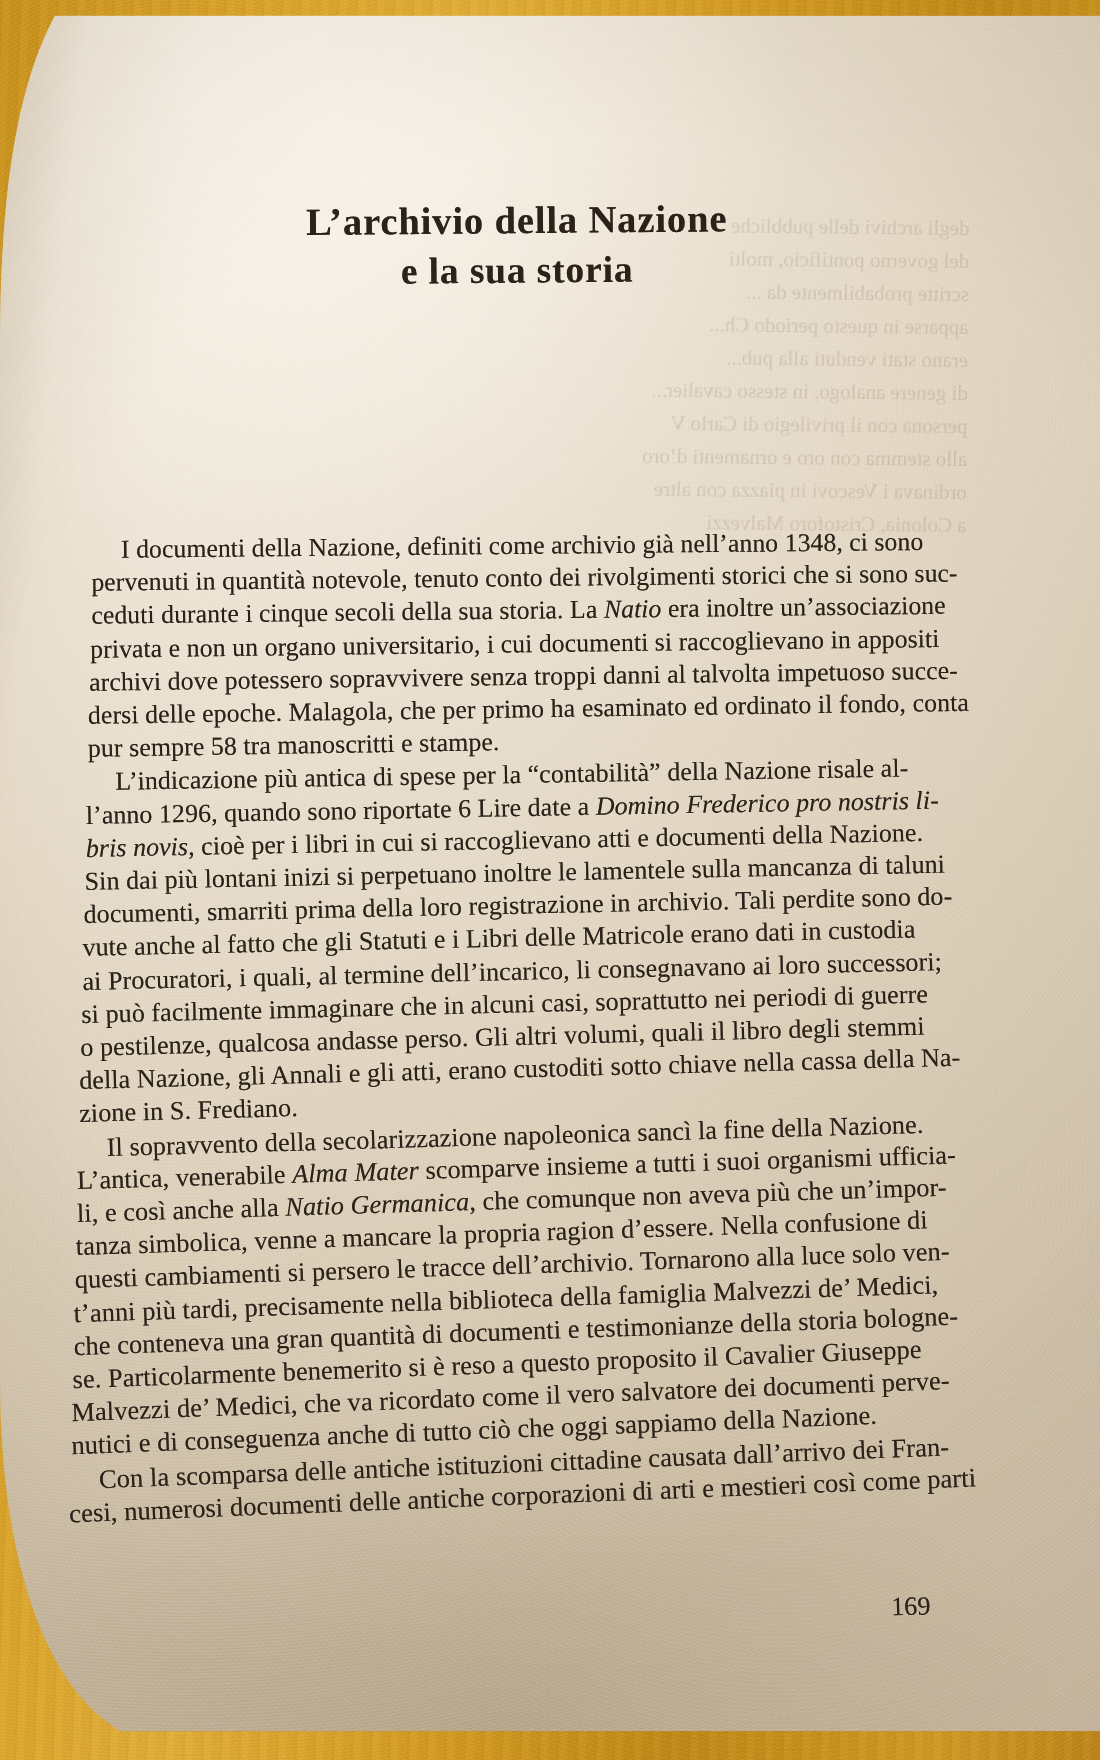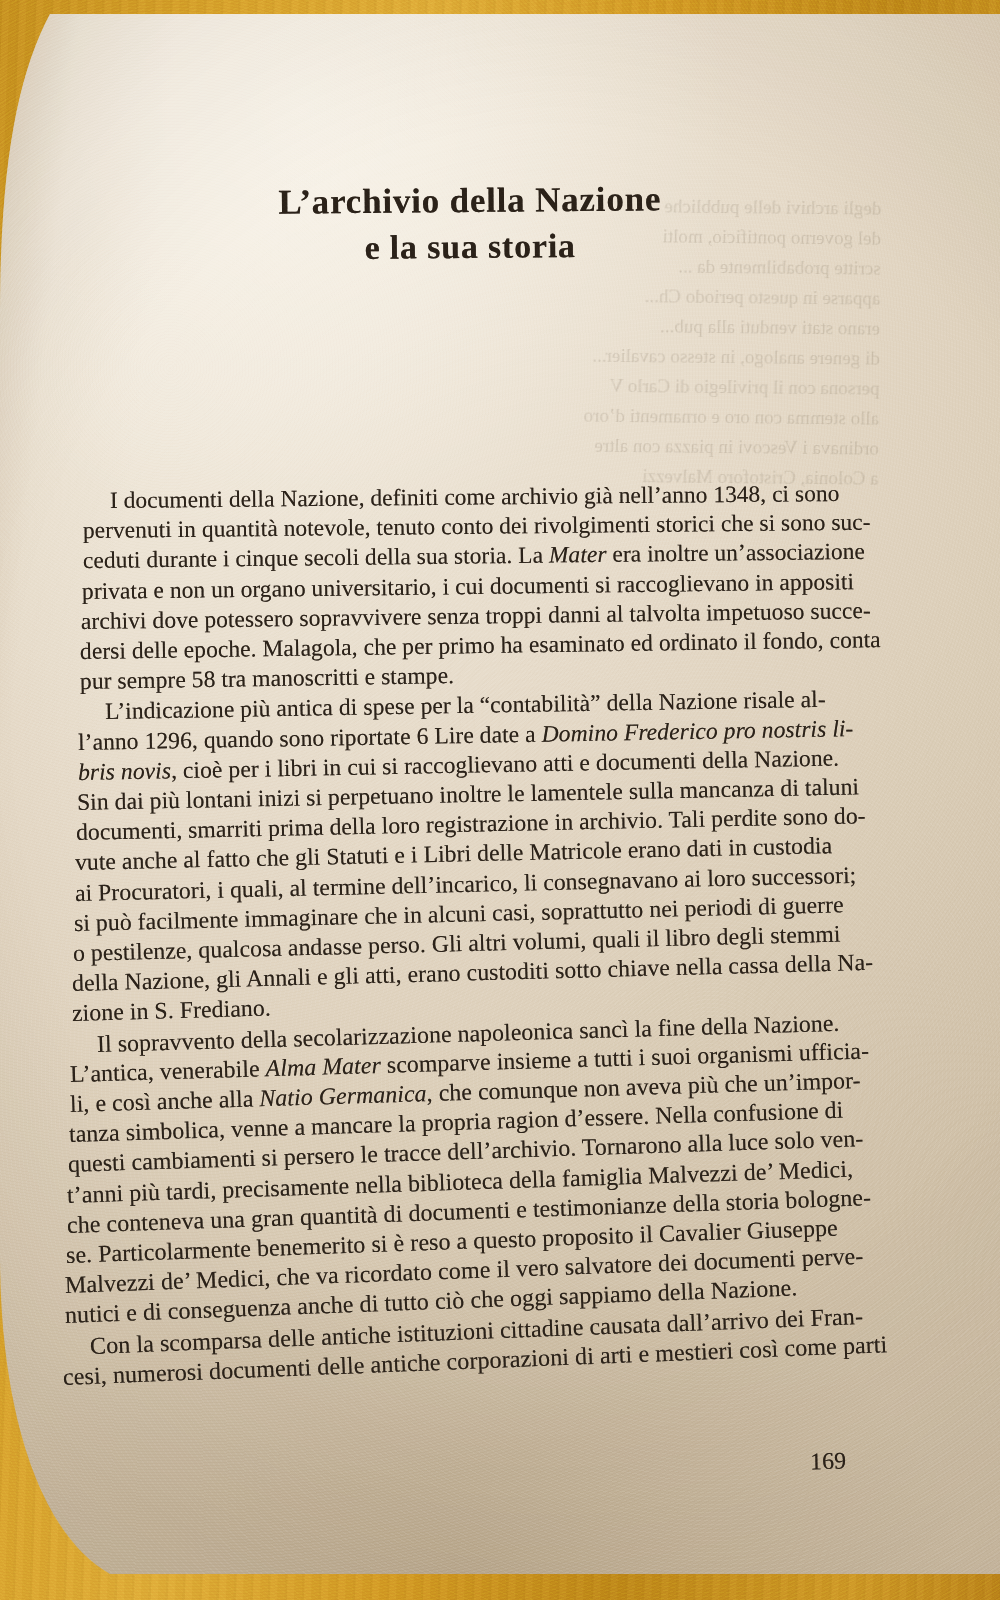--- a/index.html
+++ b/index.html
@@ -210,21 +210,21 @@
   <div id="content">
 
     <div id="title-block">
       <div class="title-line ink">L’archivio della Nazione</div>
       <div class="title-line t2 ink">e la sua storia</div>
     </div>
 
     <div id="body-lines">
         <div class="tline ink" style="left: 110px; top: 487px; transform: rotate(-0.55deg); font-size: 23.4px;">I documenti della Nazione, definiti come archivio già nell’anno 1348, ci sono</div>
         <div class="tline ink" style="left: 83.2778px; top: 517.2px; transform: rotate(-0.61deg); font-size: 23.42px;">pervenuti in quantità notevole, tenuto conto dei rivolgimenti storici che si sono suc-</div>
-        <div class="tline ink" style="left: 82.5556px; top: 547.4px; transform: rotate(-0.67deg); font-size: 23.45px;">ceduti durante i cinque secoli della sua storia. La <i>Mater</i> era inoltre un’associazione</div>
+        <div class="tline ink" style="left: 82.5556px; top: 547.4px; transform: rotate(-0.67deg); font-size: 23.45px;">ceduti durante i cinque secoli della sua storia. La <i>Natio</i> era inoltre un’associazione</div>
         <div class="tline ink" style="left: 81.8333px; top: 577.6px; transform: rotate(-0.73deg); font-size: 23.47px;">privata e non un organo universitario, i cui documenti si raccoglievano in appositi</div>
         <div class="tline ink" style="left: 81.1111px; top: 607.8px; transform: rotate(-0.79deg); font-size: 23.5px;">archivi dove potessero sopravvivere senza troppi danni al talvolta impetuoso succe-</div>
         <div class="tline ink" style="left: 80.3889px; top: 638px; transform: rotate(-0.85deg); font-size: 23.52px;">dersi delle epoche. Malagola, che per primo ha esaminato ed ordinato il fondo, conta</div>
         <div class="tline ink" style="left: 79.6667px; top: 668.2px; transform: rotate(-0.91deg); font-size: 23.55px;">pur sempre 58 tra manoscritti e stampe.</div>
         <div class="tline ink" style="left: 104.944px; top: 698.4px; transform: rotate(-0.97deg); font-size: 23.57px;">L’indicazione più antica di spese per la “contabilità” della Nazione risale al-</div>
         <div class="tline ink" style="left: 78.2222px; top: 728.6px; transform: rotate(-1.03deg); font-size: 23.6px;">l’anno 1296, quando sono riportate 6 Lire date a <i>Domino Frederico pro nostris li-</i></div>
         <div class="tline ink" style="left: 77.5px; top: 758.8px; transform: rotate(-1.09deg); font-size: 23.63px;"><i>bris novis</i>, cioè per i libri in cui si raccoglievano atti e documenti della Nazione.</div>
         <div class="tline ink" style="left: 76.7778px; top: 789px; transform: rotate(-1.15deg); font-size: 23.65px;">Sin dai più lontani inizi si perpetuano inoltre le lamentele sulla mancanza di taluni</div>
         <div class="tline ink" style="left: 76.0556px; top: 819.2px; transform: rotate(-1.21deg); font-size: 23.67px;">documenti, smarriti prima della loro registrazione in archivio. Tali perdite sono do-</div>
         <div class="tline ink" style="left: 75.3333px; top: 849.4px; transform: rotate(-1.27deg); font-size: 23.7px;">vute anche al fatto che gli Statuti e i Libri delle Matricole erano dati in custodia</div>

